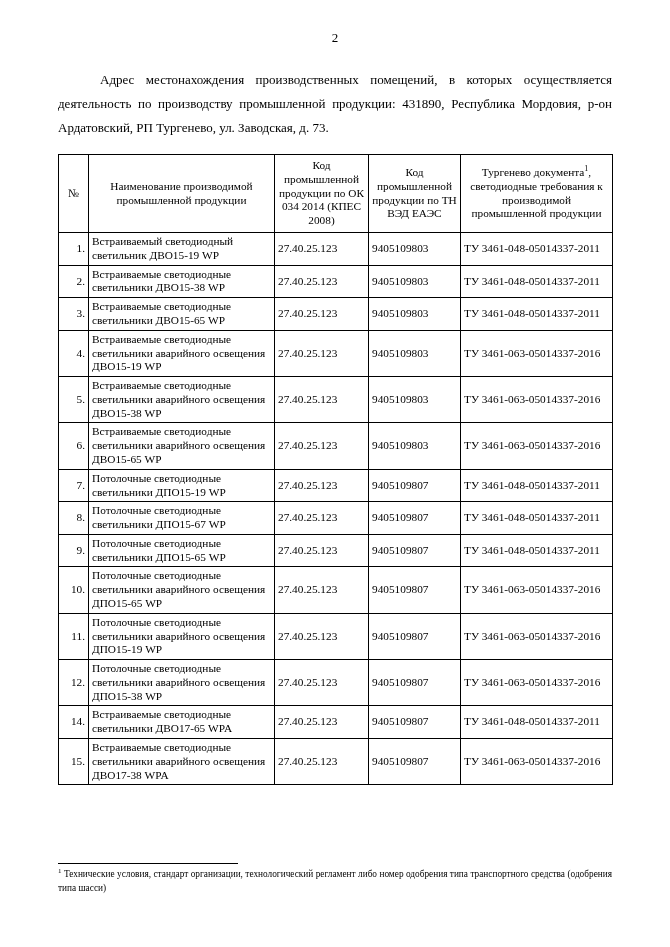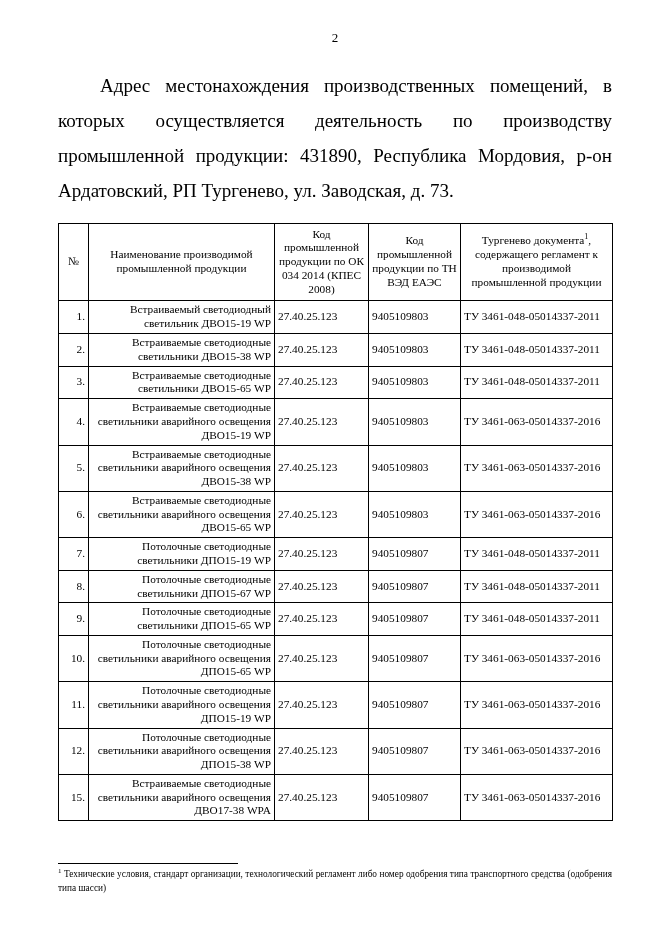--- a/index.html
+++ b/index.html
@@ -20,21 +20,21 @@
     box-sizing: border-box;
     padding: 30px 58px 0 58px;
     position: relative;
   }
   .page-number {
     text-align: center;
     font-size: 13px;
     margin-bottom: 22px;
   }
   .intro {
-    font-size: 19px;
+    font-size: 13px;
     line-height: 1.85;
     text-align: justify;
     text-justify: inter-word;
   }
   .intro .indent {
     display: inline-block;
     width: 42px;
   }
   table.doc-table {
     width: 100%;
@@ -60,21 +60,21 @@
   col.c-okp { width: 94px; }
   col.c-tn { width: 92px; }
   col.c-doc { width: 152px; }
 
   td.num {
     text-align: right;
     padding-right: 6px;
     vertical-align: middle;
   }
   td.name {
-    text-align: right;
+    text-align: left;
     padding-left: 6px;
   }
   td.center {
     text-align: left;
   }
   sup {
     font-size: 8px;
     vertical-align: super;
     line-height: 0;
   }
@@ -115,21 +115,21 @@
       <col class="c-okp">
       <col class="c-tn">
       <col class="c-doc">
     </colgroup>
     <thead>
       <tr>
         <th>№</th>
         <th>Наименование производимой промышленной продукции</th>
         <th>Код промышленной продукции по ОК 034 2014 (КПЕС 2008)</th>
         <th>Код промышленной продукции по ТН ВЭД ЕАЭС</th>
-        <th><span>Тургенево документа</span><sup>1</sup><span>, содержащего регламент к производимой промышленной продукции</span></th>
+        <th><span>Тургенево документа</span><sup>1</sup><span>, светодиодные требования к производимой промышленной продукции</span></th>
       </tr>
     </thead>
     <tbody>
       <tr>
         <td class="num">1.</td>
         <td class="name">Встраиваемый светодиодный светильник ДВО15-19 WP</td>
         <td class="center">27.40.25.123</td>
         <td class="center">9405109803</td>
         <td class="center">ТУ 3461-048-05014337-2011</td>
       </tr>
@@ -202,20 +202,27 @@
         <td class="center">27.40.25.123</td>
         <td class="center">9405109807</td>
         <td class="center">ТУ 3461-063-05014337-2016</td>
       </tr>
       <tr>
         <td class="num">12.</td>
         <td class="name">Потолочные светодиодные светильники аварийного освещения ДПО15-38 WP</td>
         <td class="center">27.40.25.123</td>
         <td class="center">9405109807</td>
         <td class="center">ТУ 3461-063-05014337-2016</td>
+      </tr>
+      <tr>
+        <td class="num">14.</td>
+        <td class="name">Встраиваемые светодиодные светильники ДВО17-65 WPA</td>
+        <td class="center">27.40.25.123</td>
+        <td class="center">9405109807</td>
+        <td class="center">ТУ 3461-048-05014337-2011</td>
       </tr>
       <tr>
         <td class="num">15.</td>
         <td class="name">Встраиваемые светодиодные светильники аварийного освещения ДВО17-38 WPA</td>
         <td class="center">27.40.25.123</td>
         <td class="center">9405109807</td>
         <td class="center">ТУ 3461-063-05014337-2016</td>
       </tr>
     </tbody>
   </table>

